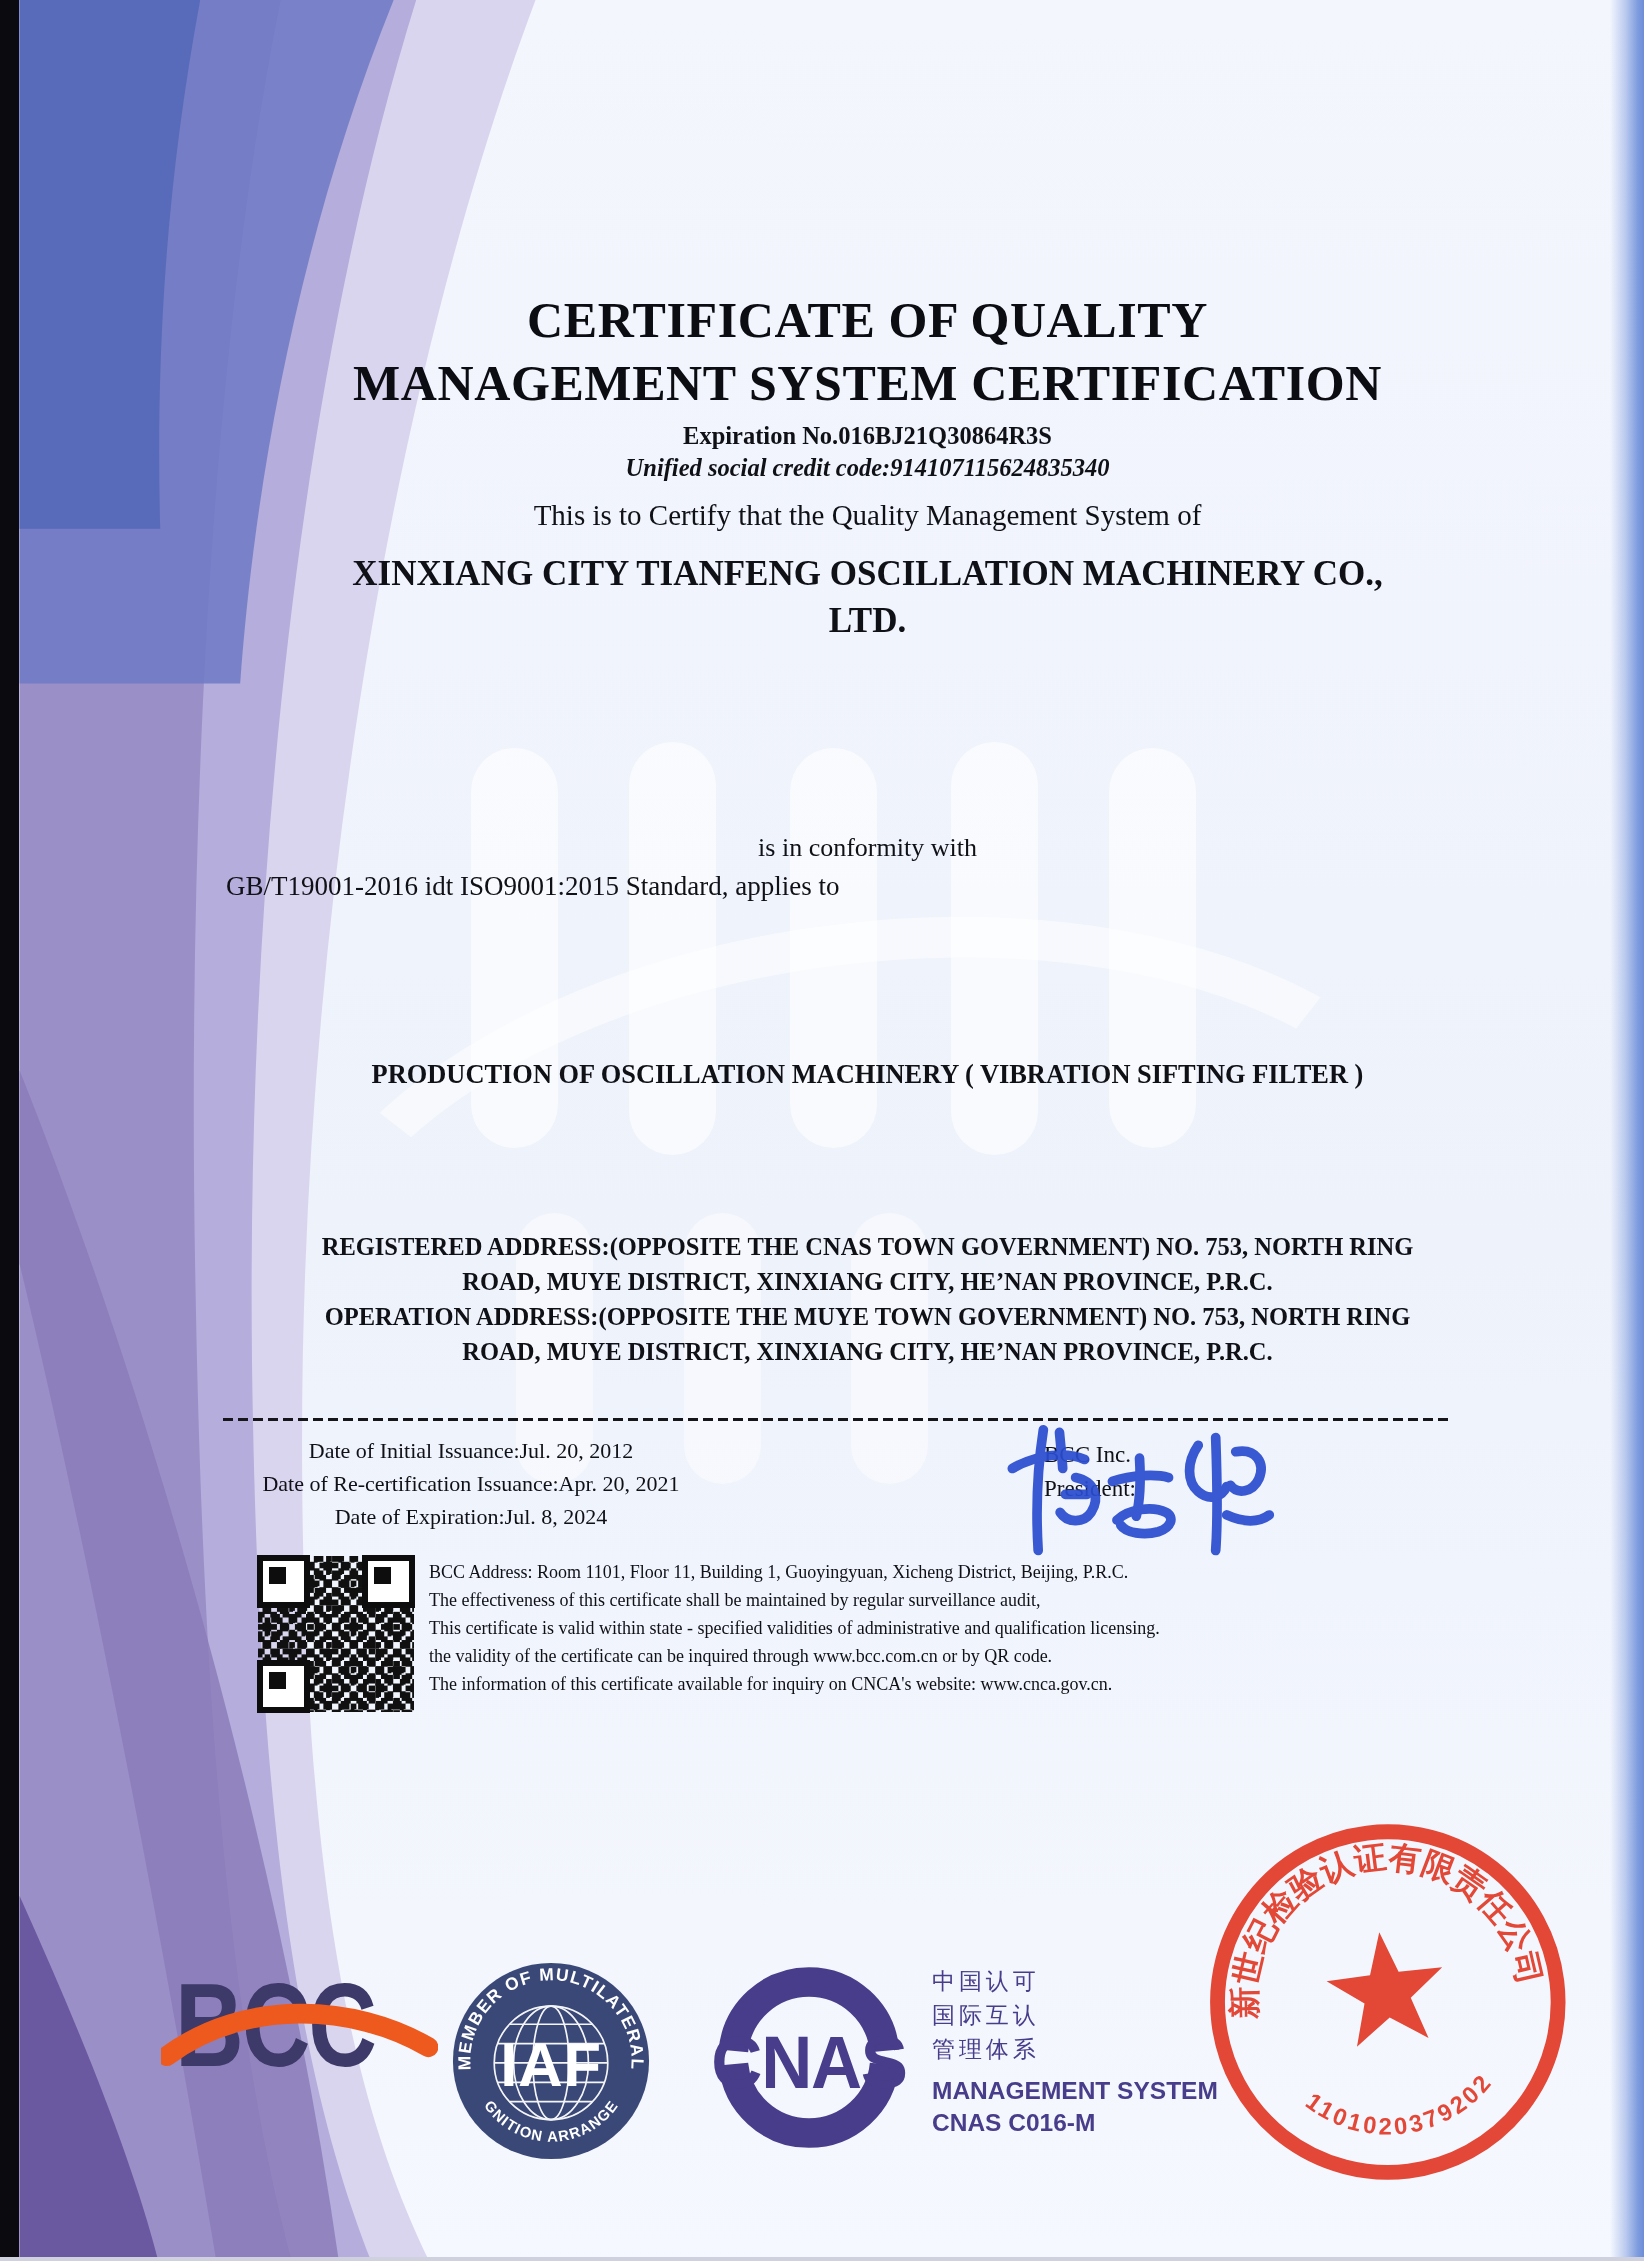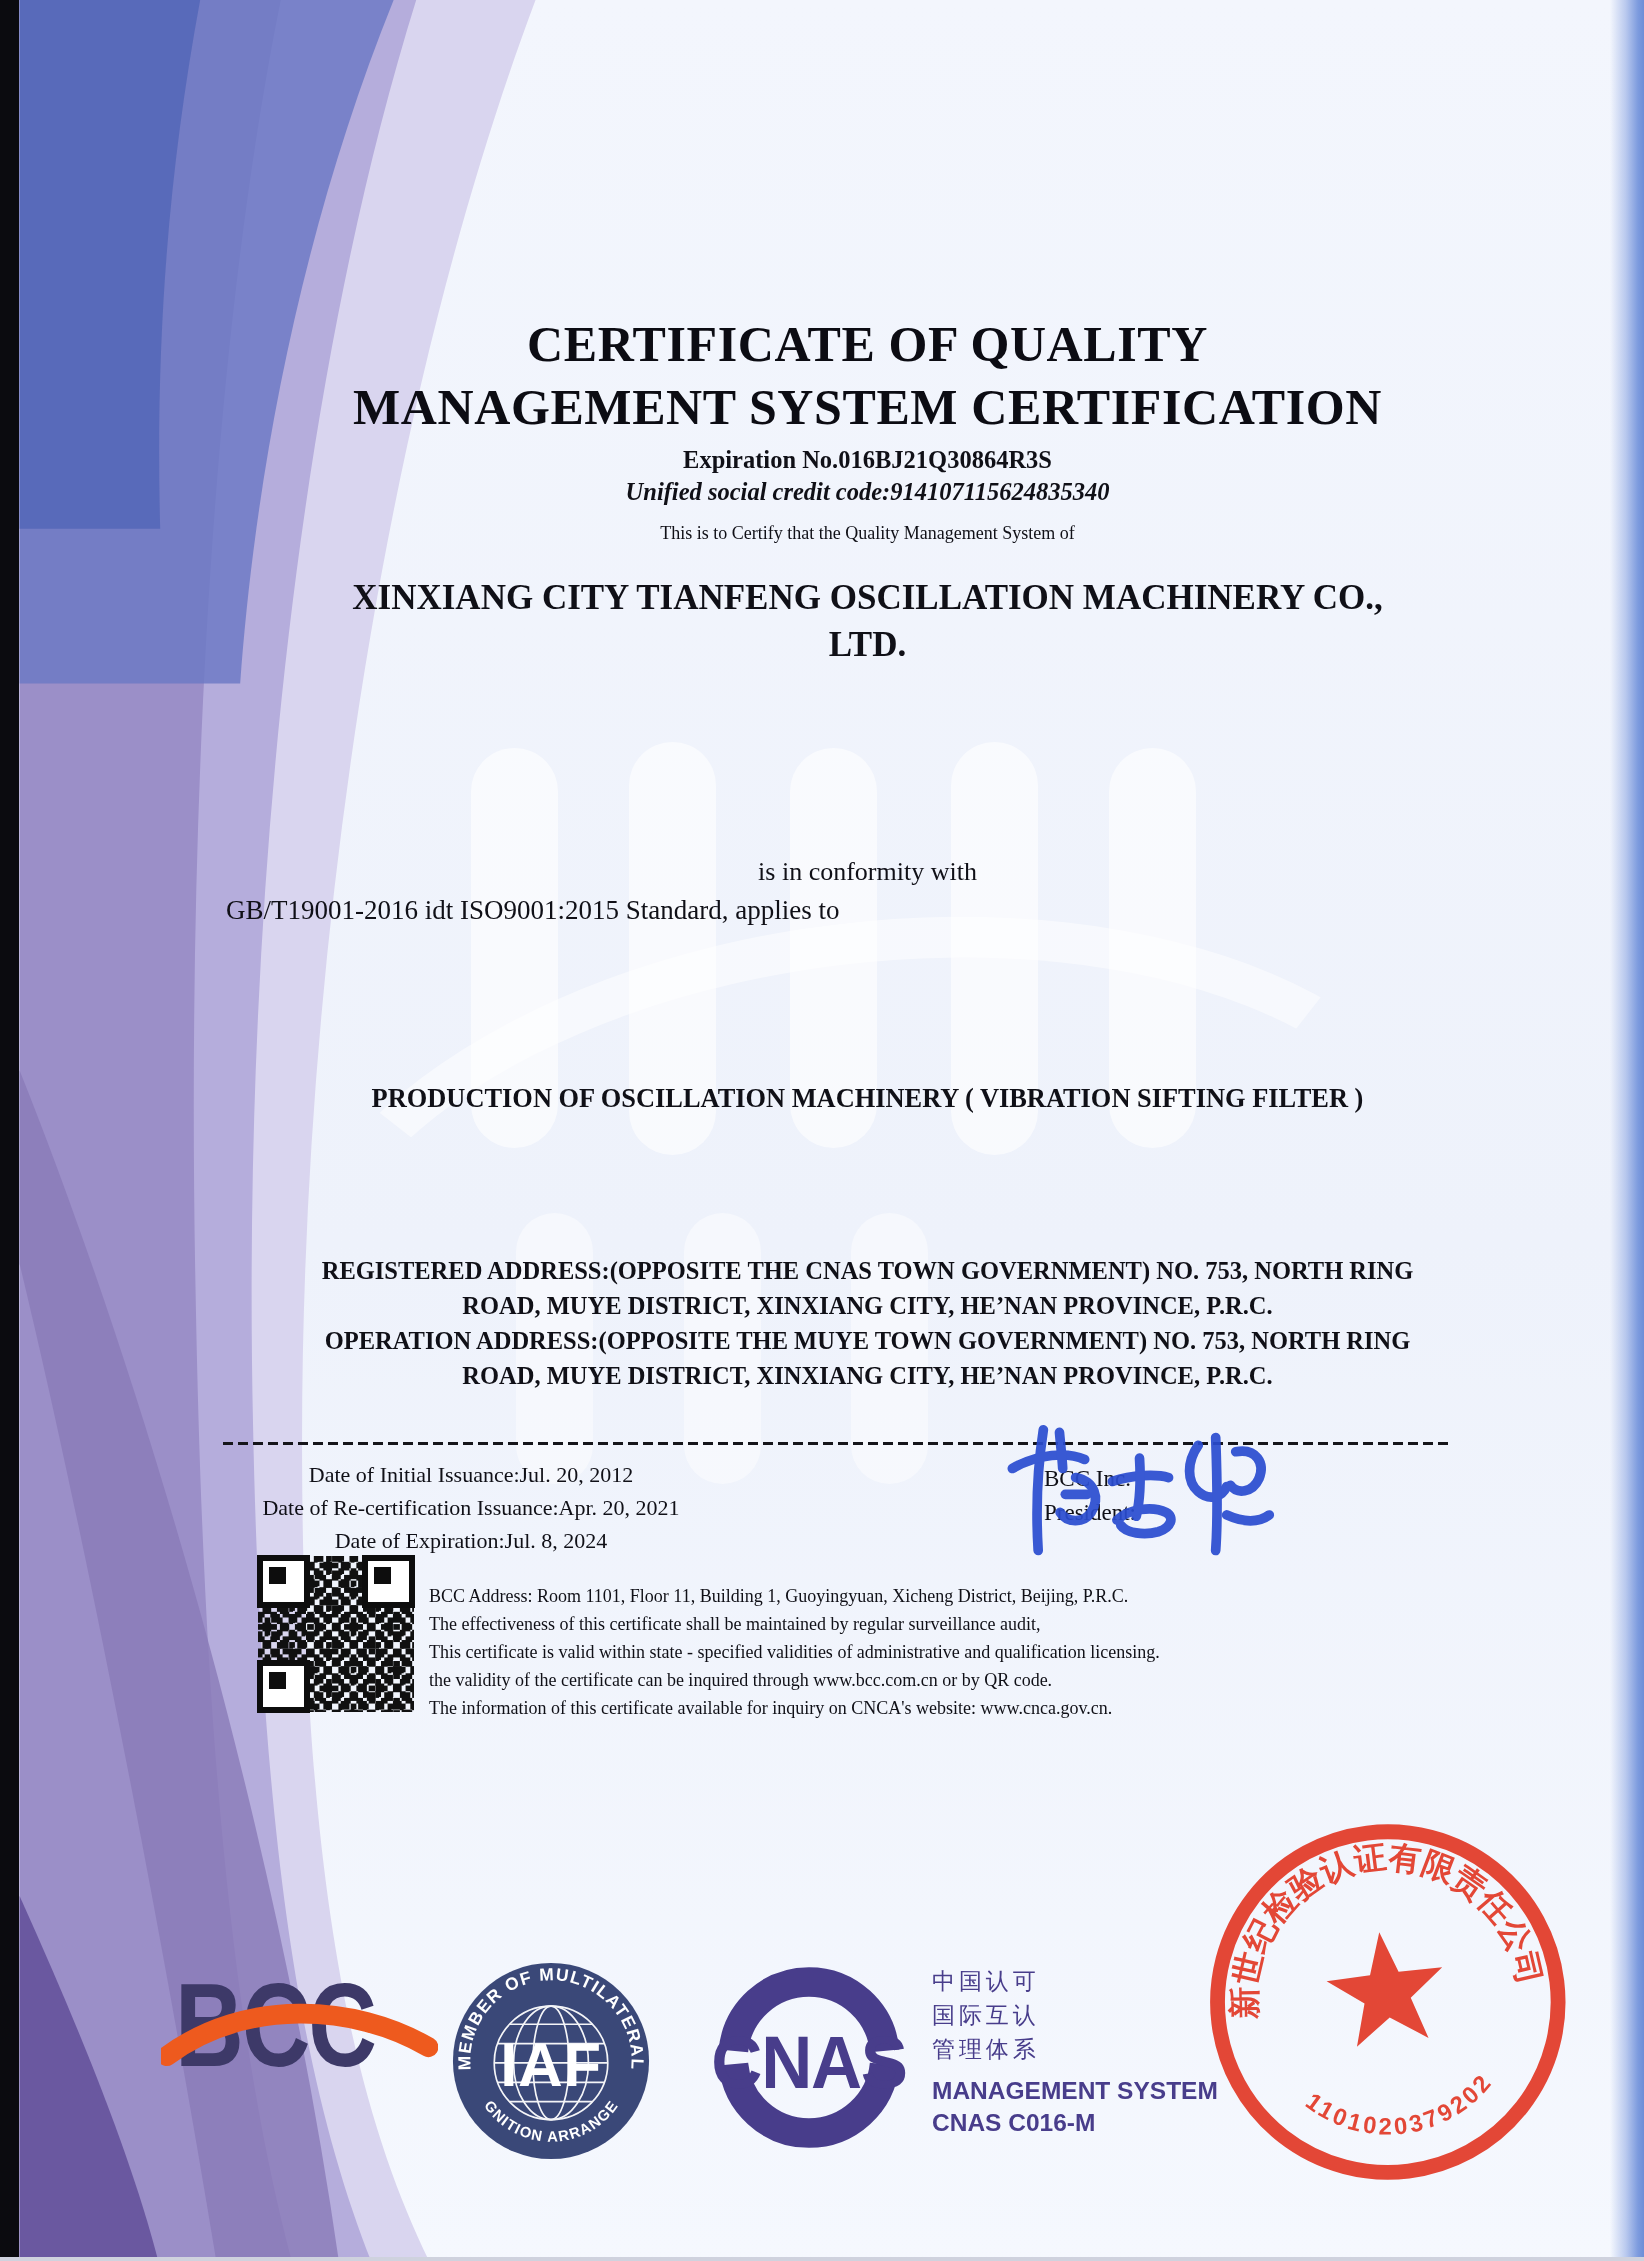--- a/index.html
+++ b/index.html
@@ -13,26 +13,26 @@
   #left-scan-edge{left:0;top:0;width:19.3px;height:2261px;background:#0b0b0f;z-index:9;}
   #bottom-scan-edge{left:0;bottom:0;width:1645px;height:4.5px;background:#cfd2de;z-index:9;}
   #right-blue-band{right:0;top:0;width:35px;height:2261px;z-index:8;
     background:linear-gradient(90deg,rgba(138,164,226,0) 0%,rgba(138,164,226,.55) 45%,#7d9bde 80%,#6a8bd6 100%);}
   
   #decor-svg{left:0;top:0;z-index:1;}
   .wm{z-index:1;background:rgba(255,255,255,.6);border-radius:45px;}
   .wm-arc{z-index:1;width:1129px;height:613px;border:41px solid transparent;
     border-top-color:rgba(255,255,255,.5);border-radius:50%;transform:rotate(-7deg);}
   
-  .content{z-index:3;margin-top:24px;}
+  .content{z-index:3;}
   #title{left:226px;top:289px;width:1283px;text-align:center;font-weight:bold;
     font-size:50px;line-height:63px;letter-spacing:0.6px;color:#0c0c13;}
   #cert-no{left:226px;top:422px;width:1283px;text-align:center;font-weight:bold;font-size:24.5px;}
   #credit-code{left:226px;top:454px;width:1283px;text-align:center;font-weight:bold;font-size:24.5px;font-style:italic;}
-  #certify-line{left:226px;top:499px;width:1283px;text-align:center;font-size:18px;}
+  #certify-line{left:226px;top:499px;width:1283px;text-align:center;font-size:29px;}
   #company-name{left:226px;top:550px;width:1283px;text-align:center;font-weight:bold;
     font-size:35px;line-height:47px;}
   #conformity-line{left:226px;top:833px;width:1283px;text-align:center;font-size:26px;}
   #standard-line{left:226px;top:871px;width:1283px;text-align:left;font-size:27px;}
   #scope-line{left:226px;top:1059px;width:1283px;text-align:center;font-weight:bold;font-size:26.4px;}
   #addresses{left:226px;top:1229px;width:1283px;text-align:center;font-weight:bold;
     font-size:24.5px;line-height:35px;}
   #divider{left:223px;top:1418px;width:1229px;height:3.2px;
     background:repeating-linear-gradient(90deg,#15151a 0 9.7px,rgba(0,0,0,0) 9.7px 15px);}
   #dates{left:226px;top:1434px;width:490px;text-align:center;font-size:22px;line-height:33px;}

